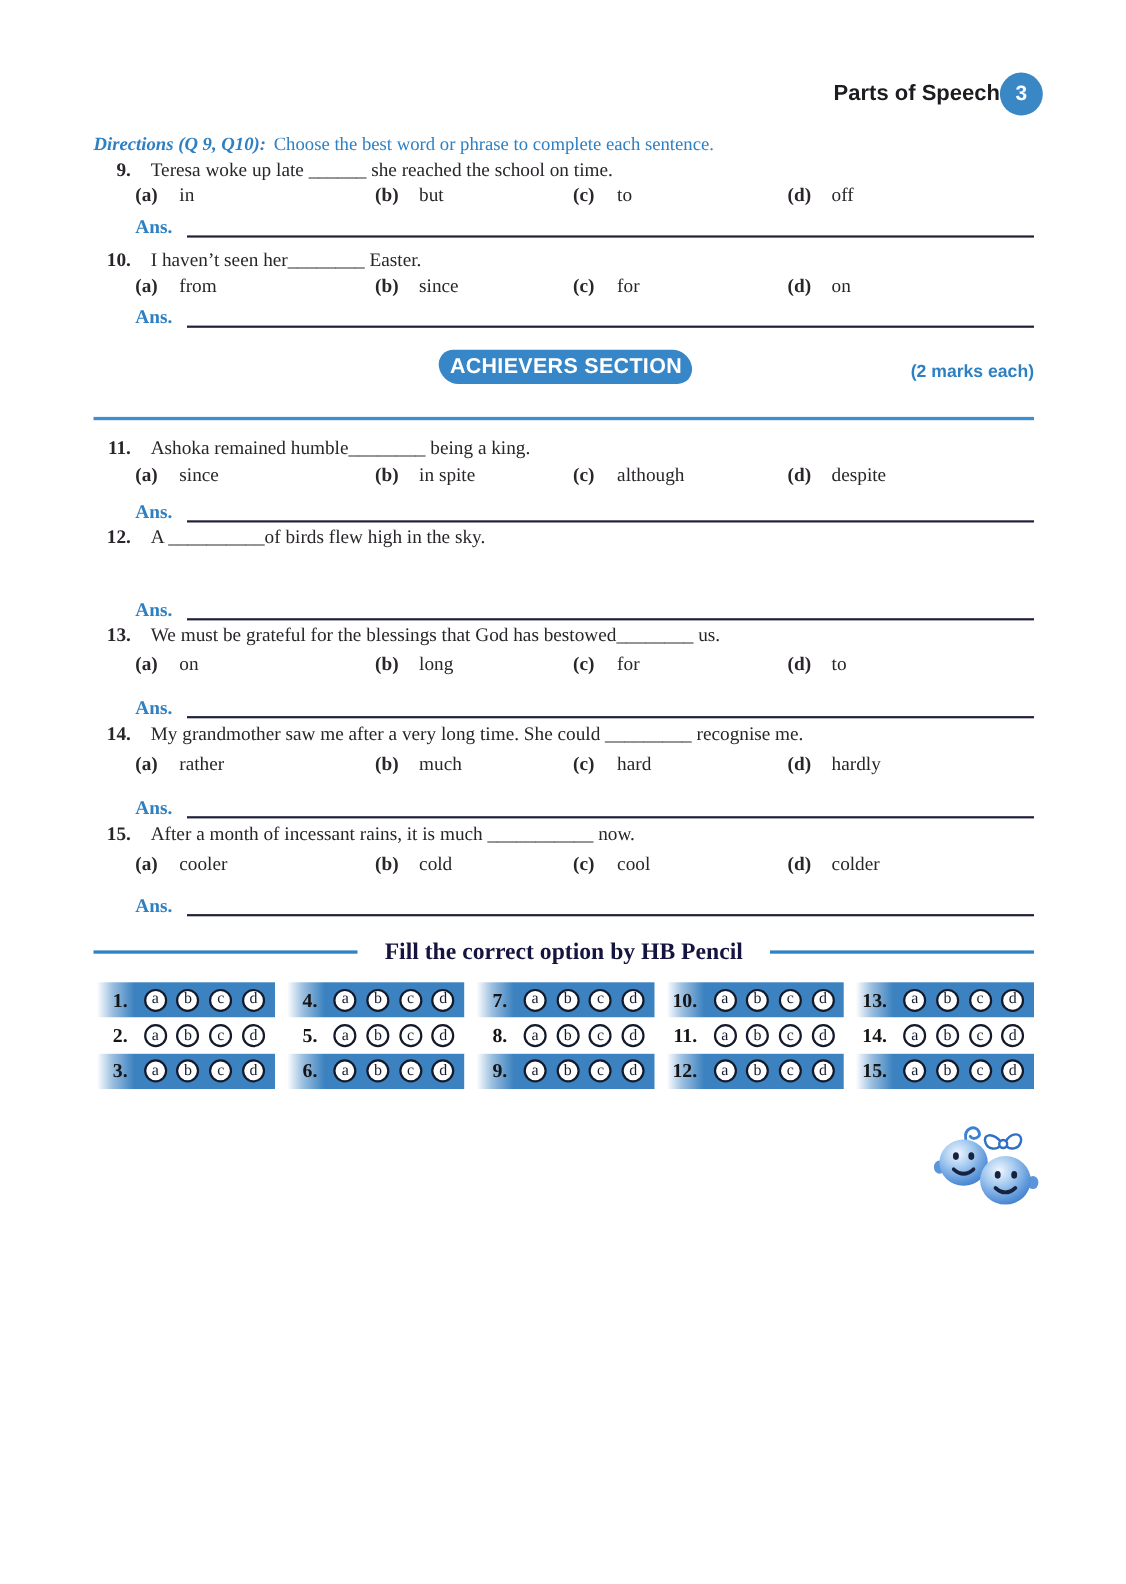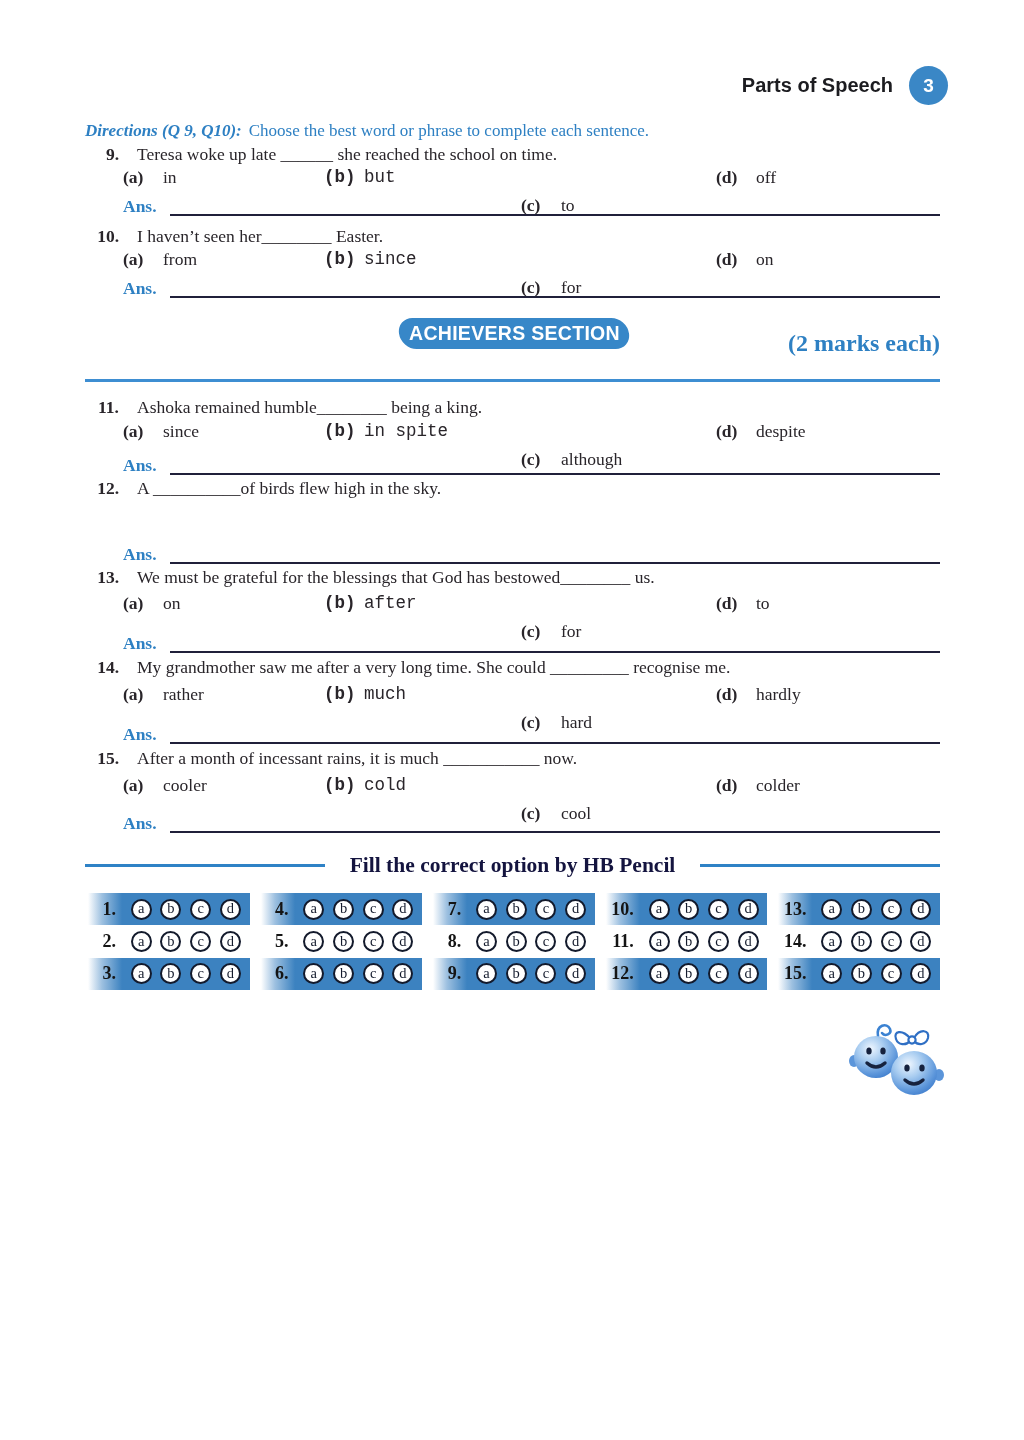--- a/index.html
+++ b/index.html
@@ -3,50 +3,50 @@
 <meta charset="utf-8">
 <style>
   * { margin:0; padding:0; box-sizing:border-box; }
   html,body { background:#ffffff; }
   .page {
     position:relative; width:1024px; height:1440px; background:#ffffff;
     font-family:"Liberation Serif", serif; font-size:17.5px; color:#29252a;
     overflow:hidden; margin:0 auto;
   }
   
-  .header { position:absolute; top:66px; right:76px; display:flex; align-items:center; gap:16px; }
+  .header { position:absolute; top:66px; right:76px; display:flex; align-items:center; }
   .htitle { font-family:"Liberation Sans", sans-serif; font-weight:bold; font-size:20px; color:#1c1c20; }
   .badge  { width:39px; height:39px; border-radius:50%; background:#3a87c6; color:#fff;
             font-family:"Liberation Sans", sans-serif; font-weight:bold; font-size:19px;
             display:flex; align-items:center; justify-content:center; }
   
   .directions { position:absolute; left:85px; width:858px; color:#2e80c3; font-size:17px; }
   .dlead { font-weight:bold; font-style:italic; margin-right:7px;margin-top:48px; }
   .rule  { position:absolute; left:85px; width:855px; height:3px; background:#3e8ed2; }
   
   .q { position:absolute; left:0; width:1024px; height:80px; }
   .qline { position:relative; height:23px; }
   .qnum  { position:absolute; left:91px; width:28px; text-align:right; font-weight:bold; }
   .qtext { position:absolute; left:137px; white-space:nowrap; }
   .opts  { position:absolute; left:0; top:23px; width:1024px; height:23px; }
   .opt   { position:absolute; white-space:nowrap; }
   .opt b { display:inline-block; min-width:40px; font-weight:bold; }
-  .opt-a { left:123px; } .opt-b { left:324px;font-family:Liberation Mono, monospace; } .opt-c { left:521px;margin-top:28px; } .opt-d { left:716px; }
+  .opt-a { left:123px; } .opt-b { left:341px; } .opt-c { left:521px; } .opt-d { left:716px; }
   .ansrow { position:absolute; left:123px; right:84px; height:22px; display:flex; align-items:flex-end;text-align:center; }
   .sec1 .ansrow { top:50px; }
   .sec2 .ansrow { top:60px; }
   .anslbl { color:#2e80c3; font-weight:bold; margin-right:13px; line-height:20px; }
   .ansline { flex:1; border-bottom:2px solid #20203a; height:20px; }
   
   .banner { position:absolute; left:399px; top:318px; width:230px; height:31px; background:#3787c8;
             border-radius:16px; transform:skewX(8deg); display:flex; align-items:center; justify-content:center; }
   .banner span { transform:skewX(-8deg); color:#ffffff; font-family:"Liberation Sans", sans-serif;
                  font-weight:bold; font-size:19.5px; letter-spacing:0.3px; }
   .marks { position:absolute; top:330px; right:84px; color:#2e80c3;
-           font-family:Liberation Serif, serif; font-weight:bold; font-size:24px; }
+           font-family:Liberation Sans, sans-serif; font-weight:bold; font-size:16px; }
   
   .pencil { position:absolute; top:853px; left:85px; width:855px; display:flex; align-items:center; gap:25px; }
   .pline  { flex:1; height:3px; background:#2e82c6; }
   .ptext  { font-weight:bold; font-size:21.5px; color:#14143f; white-space:nowrap; }
   
   .omr  { position:absolute; top:893px; left:88px; width:852px; display:flex; gap:11px; }
   .og   { flex:1; display:flex; flex-direction:column; }
   .orow { display:flex; align-items:center; height:32.4px; }
   .orow.blue  { background:linear-gradient(90deg, #ffffff 0px, #9dc0e0 14px, #3c82c0 34px); }
   .orow.white { background:#ffffff; }
@@ -141,21 +141,21 @@
     </div>
   </div>
 
   <div class="q sec2" style="top:567px">
     <div class="qline">
       <span class="qnum">13.</span>
       <span class="qtext">We must be grateful for the blessings that God has bestowed________ us.</span>
     </div>
     <div class="opts" style="top:26px">
       <span class="opt opt-a"><b>(a)</b><span>on</span></span>
-      <span class="opt opt-b"><b>(b)</b><span>after</span></span>
+      <span class="opt opt-b"><b>(b)</b><span>long</span></span>
       <span class="opt opt-c"><b>(c)</b><span>for</span></span>
       <span class="opt opt-d"><b>(d)</b><span>to</span></span>
     </div>
     <div class="ansrow" style="top:64px">
       <span class="anslbl">Ans.</span>
       <span class="ansline"></span>
     </div>
   </div>
 
   <div class="q sec2" style="top:657px">

